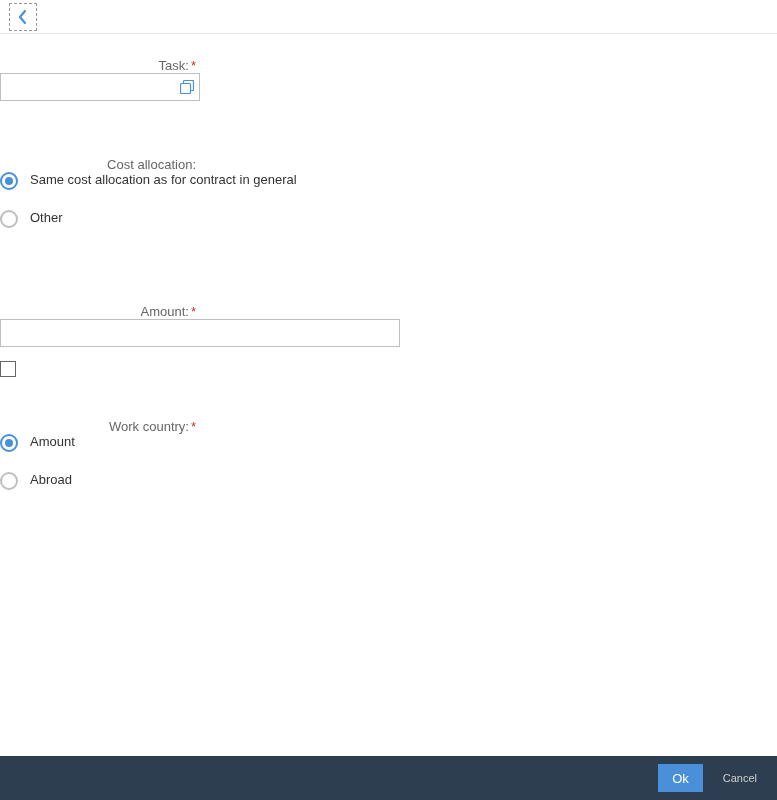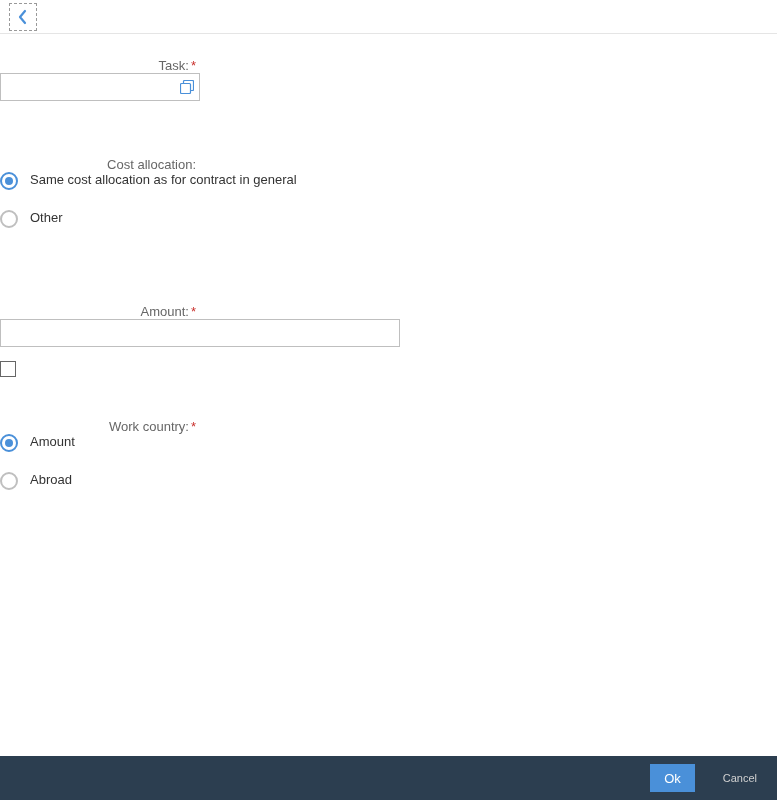--- a/index.html
+++ b/index.html
@@ -120,21 +120,21 @@
   }
   .group-gap { height: 40px; }
   .group-gap-sm { height: 26px; }
   .footer {
     height: 44px;
     background: #2c3e50;
     display: flex;
     align-items: center;
     justify-content: flex-end;
     padding-right: 12px;
-    gap: 20px;
+    gap: 12px;
     padding-left: 40px;
   }
   .btn-ok {
     background: #4a90d9;
     color: #fff;
     border: none;
     height: 28px;
     padding: 0 14px;
     font-size: 13px;
     cursor: pointer;

